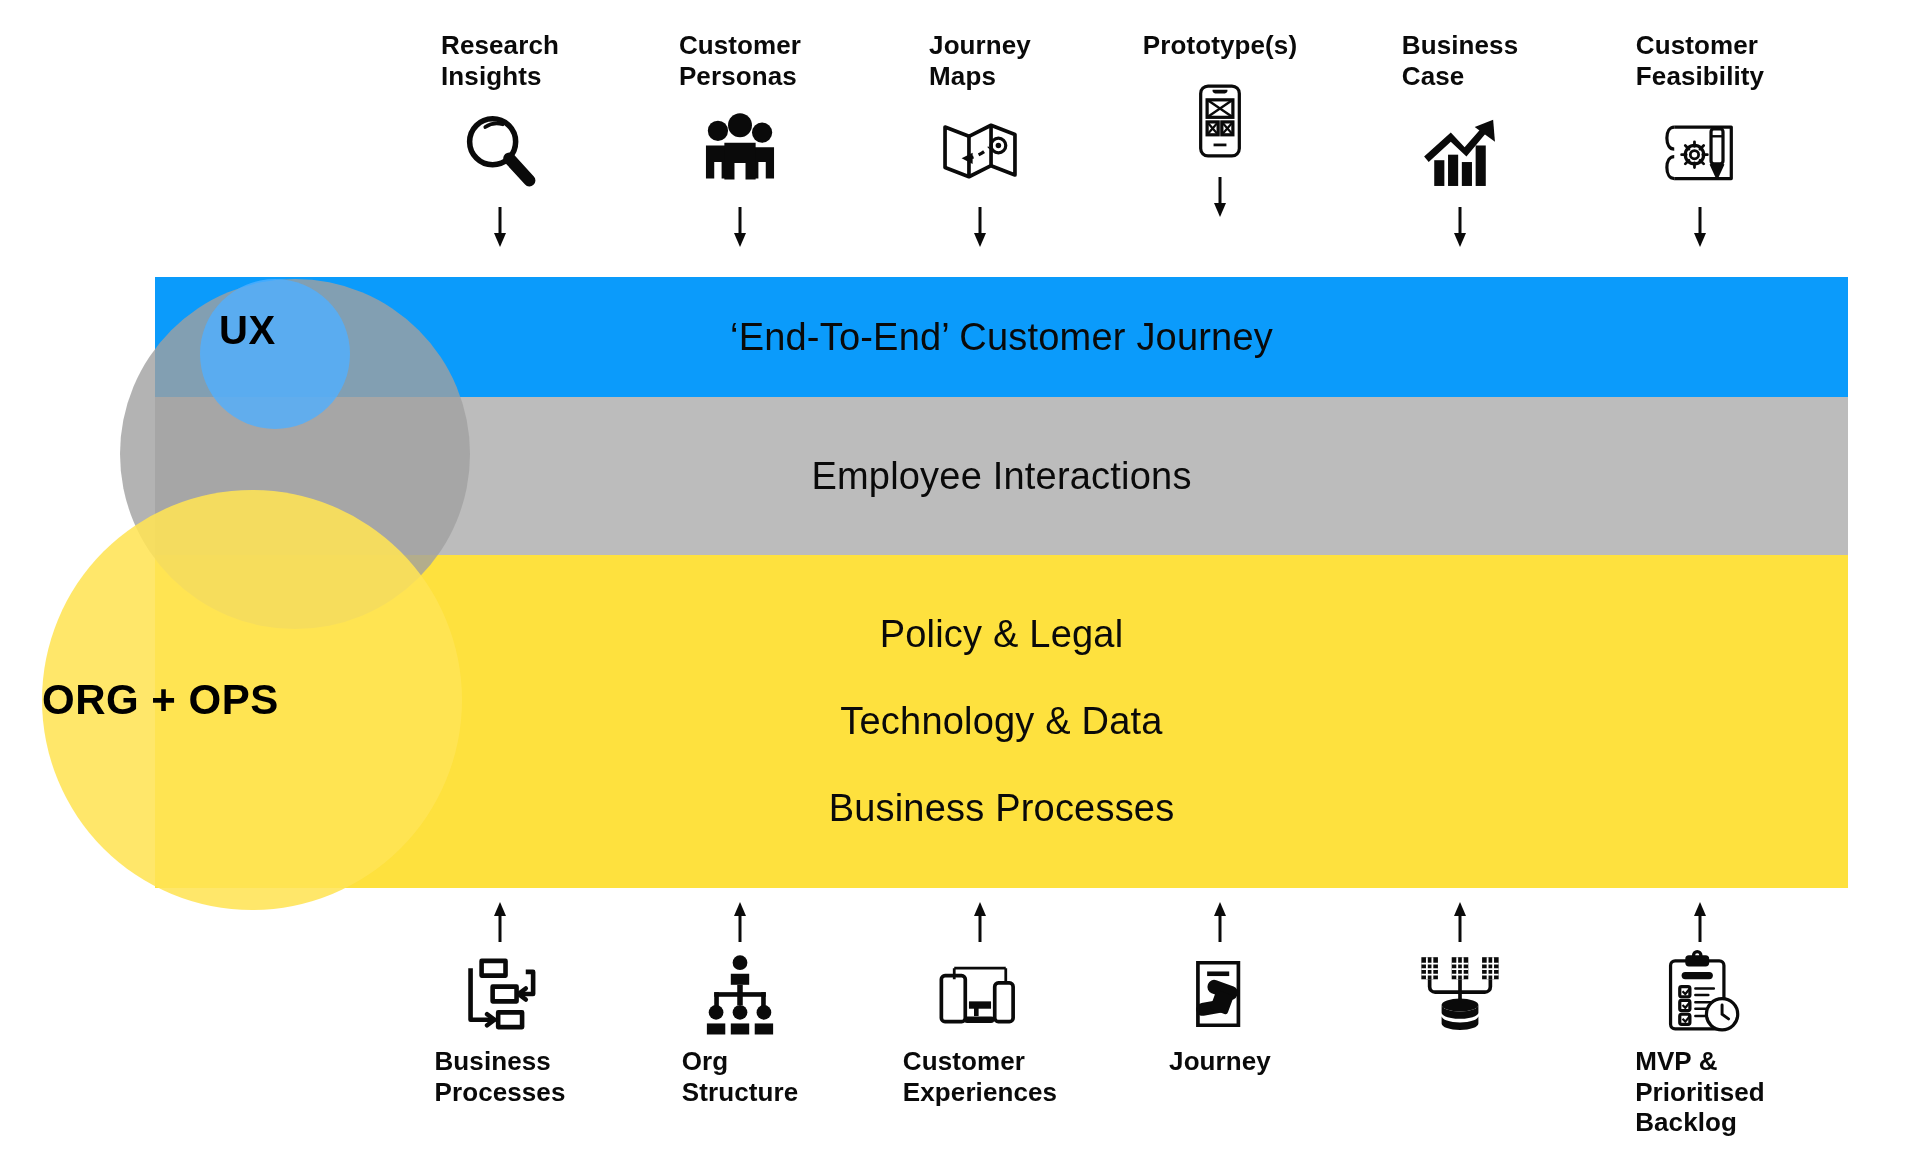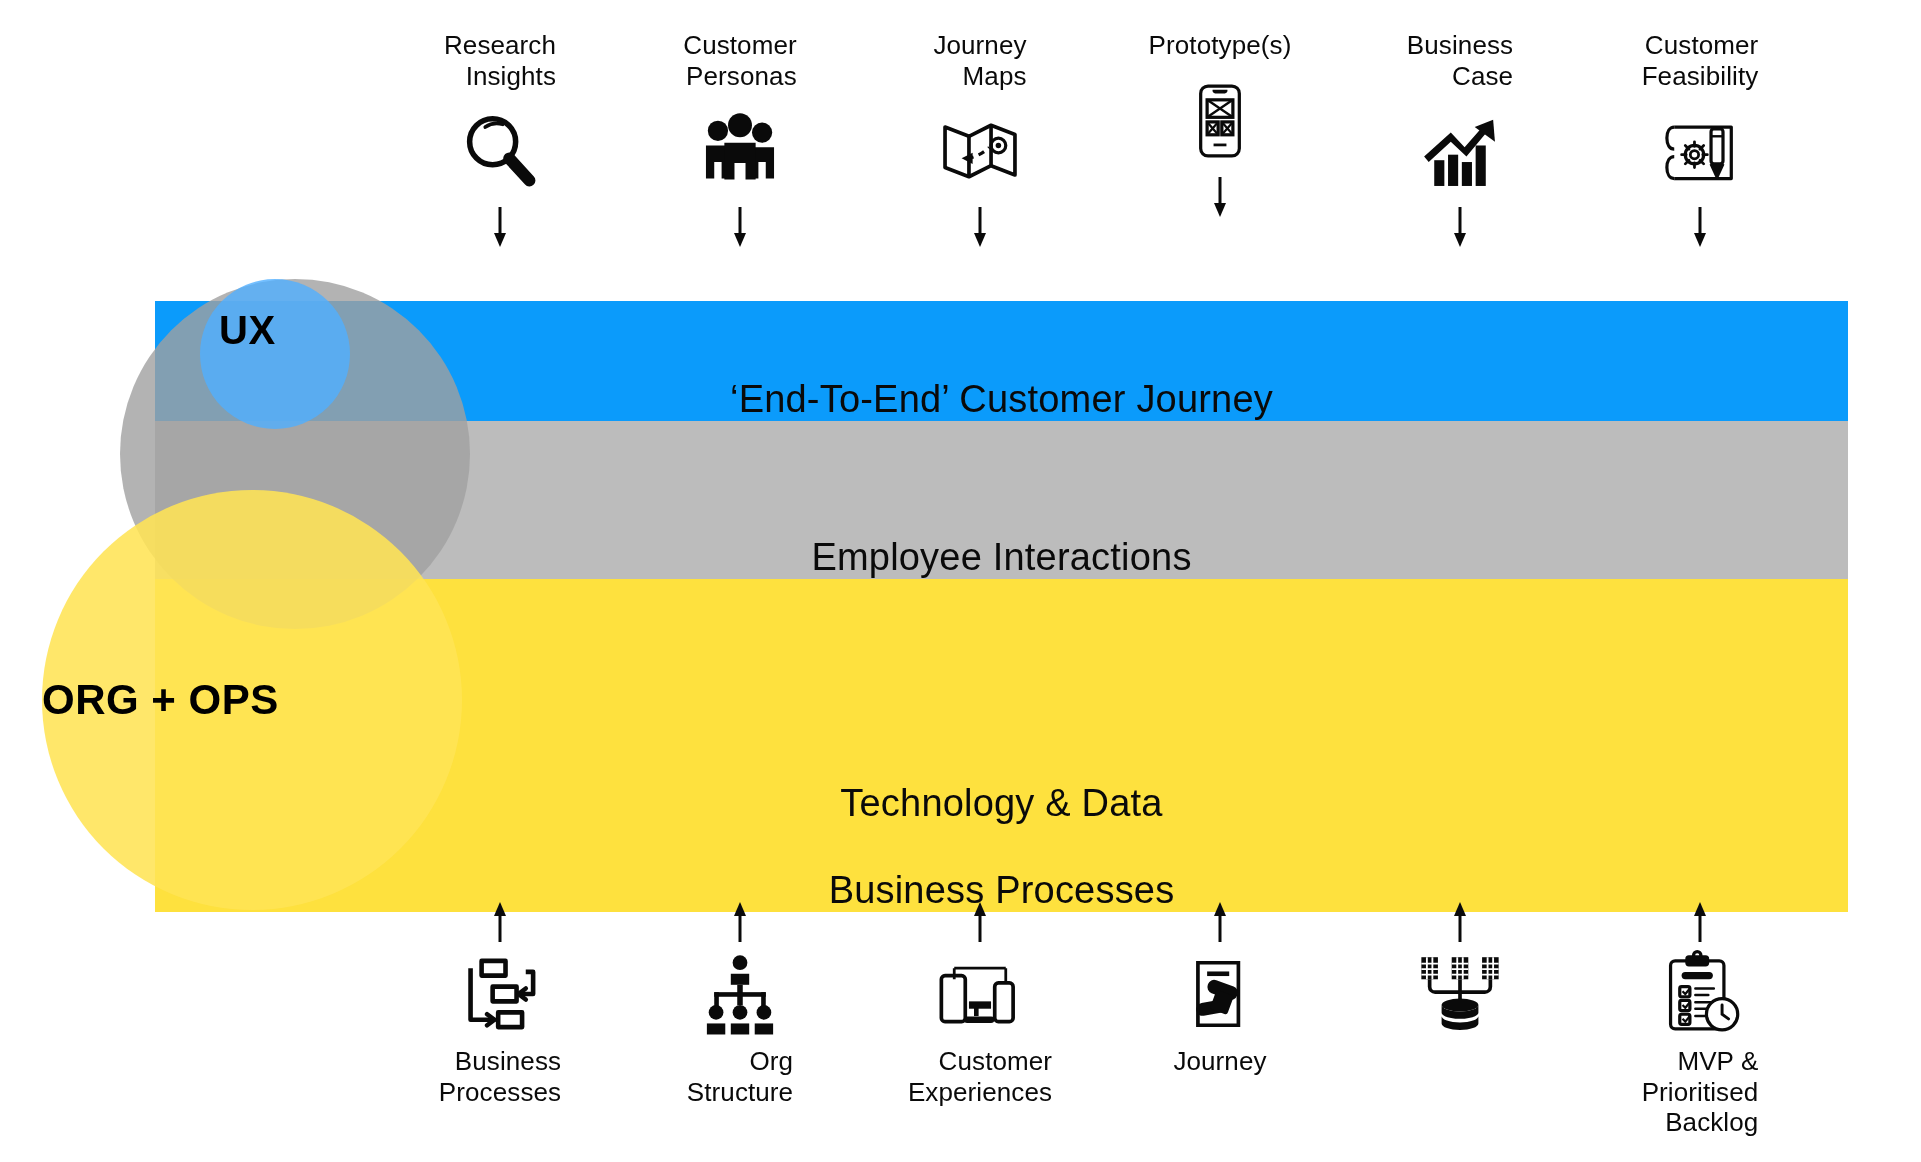--- a/index.html
+++ b/index.html
@@ -19,37 +19,37 @@
     display:flex; align-items:flex-start; justify-content:space-between;
   }
   .bottom-row{
     position:absolute; left:400px; top:900px; width:1400px; height:250px;
     display:flex; align-items:flex-start; justify-content:space-between;
   }
   .item{
     width:200px; display:flex; flex-direction:column; align-items:center;
   }
   .item .label{
-    font-size:26px; line-height:1.18; text-align:right; letter-spacing:.1px;
-    white-space:pre-line; font-weight:400;
+    font-size:26px; line-height:1.18; text-align:left; letter-spacing:.1px;
+    white-space:pre-line; font-weight:700;
   }
   .item .glyph{
     width:92px;height:92px;display:flex;align-items:center;justify-content:center;
   }
   .item .glyph svg{width:92px;height:92px;display:block;}
   .arrow-dn, .arrow-up{width:20px;height:44px;display:block;}
   .top-item .glyph{margin-top:14px;}
   .top-item .arrow-dn{margin-top:8px;}
   .bot-item .glyph{margin-top:4px;}
   .bot-item .label{margin-top:6px;}
 
   
   .band{
     position:absolute; left:155px; width:1693px;
-    display:flex; align-items:flex-end; justify-content:center;margin-top:24px;
+    display:flex; align-items:center; justify-content:center;
   }
   #band-ux {top:277px;  height:120px; background:#0b9bfb;}
   #band-cx {top:397px;  height:158px; background:#bcbcbc;}
   #band-org{top:555px;  height:333px; background:#fee13e;}
   .band-text{
     font-size:38px; font-weight:400; color:#0a0a0a; text-align:center;
     letter-spacing:.2px;
   }
   #band-org .stack{display:flex;flex-direction:column;gap:44px;align-items:center;}
 
@@ -200,20 +200,21 @@
   <div class="band" id="band-ux">
     <span class="band-text">‘End-To-End’ Customer Journey</span>
   </div>
 
   <div class="band" id="band-cx">
     <span class="band-text">Employee Interactions</span>
   </div>
 
   <div class="band" id="band-org">
     <div class="stack">
+      <span class="band-text">Policy &amp; Legal</span>
       <span class="band-text">Technology &amp; Data</span>
       <span class="band-text">Business Processes</span>
     </div>
   </div>
 
   <div class="circle" id="circle-cx"></div>
   <div class="circle" id="circle-org"></div>
   <div class="circle" id="circle-ux"></div>
 
   <div class="circle-label" id="label-ux">UX</div>

